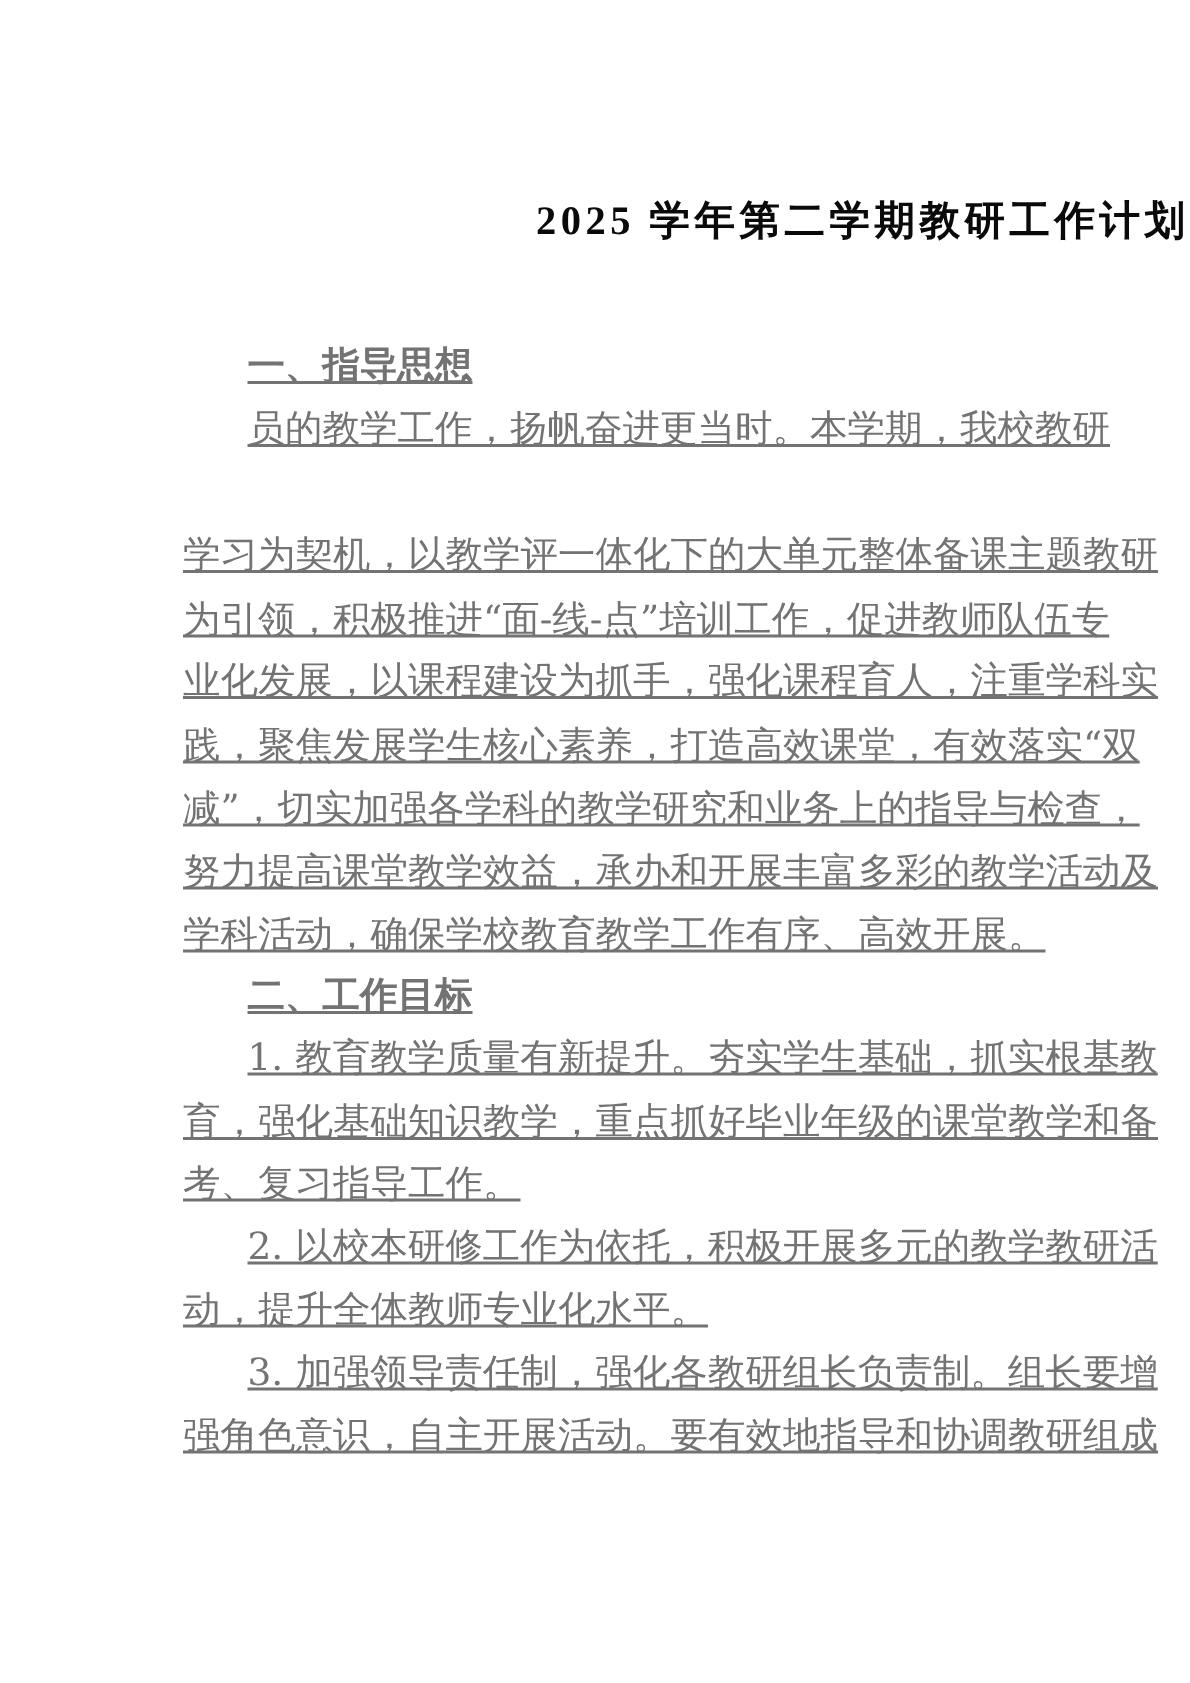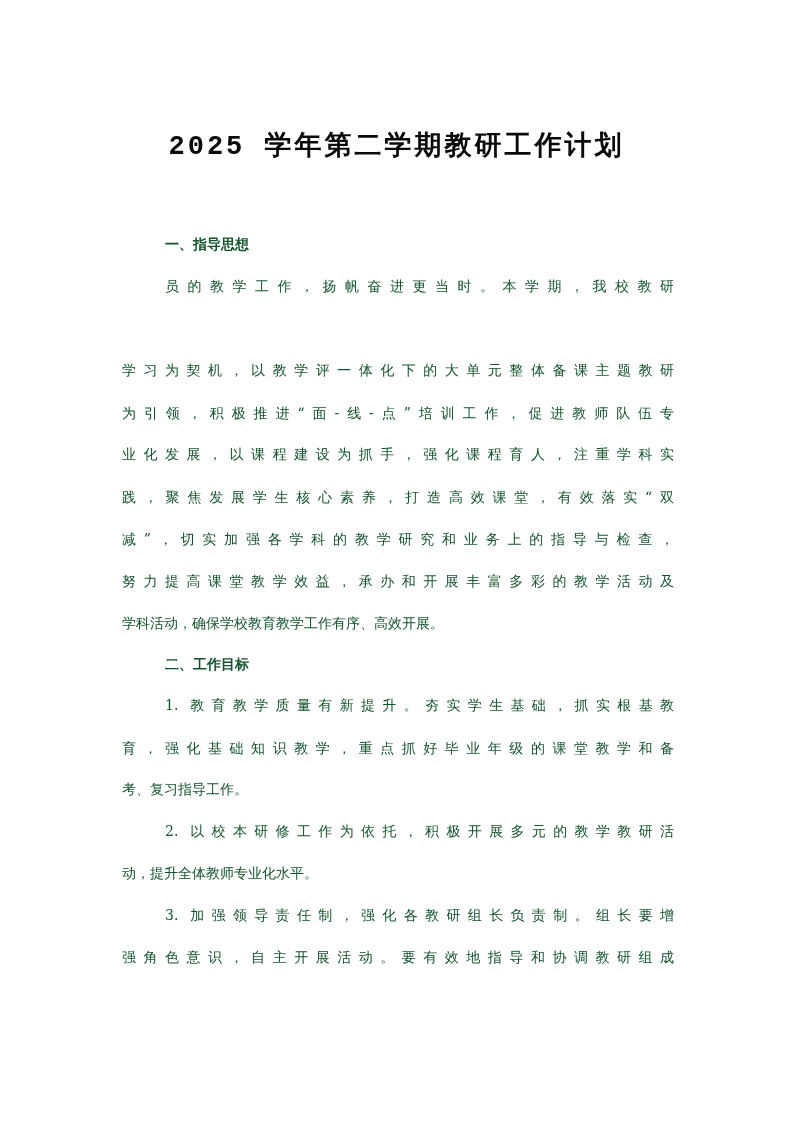--- a/index.html
+++ b/index.html
@@ -1,26 +1,26 @@
 <!DOCTYPE html>
 <html><head>
 <meta charset="utf-8">
 <style>
   html, body { margin: 0; padding: 0; background: #ffffff; }
   body { width: 793px; height: 1122px; position: relative; overflow: hidden; color: #111; }
   .page { position: absolute; left: 0; top: 0; width: 793px; height: 1122px; background: #fff; }
   .title {
-    position: absolute; left: 0; width: 793px; top: 128px; text-align: center;
-    font-family: Liberation Mono, monospace; font-weight: bold;
+    position: absolute; left: 0; width: 793px; top: 128px; text-align: right;
+    font-family: Liberation Serif, serif; font-weight: bold;
     font-size: 27px; letter-spacing: 3px; color: #0a0a0a; line-height: 38px;
   }
   .line {
     position: absolute; left: 122px; width: 552px; height: 30px; line-height: 30px;
-    font-family: "DejaVu Serif", "Liberation Serif", serif; font-size: 14px;
-    color: #14532d; white-space: nowrap; text-align: justify; text-align-last: justify;
+    font-family: "DejaVu Serif", "Liberation Serif", serif; font-size: 25px;
+    color: #737373; white-space: nowrap; text-align: justify; text-align-last: justify; text-decoration: underline;
   }
   .line.last { text-align-last: left; }
   .line.indent { left: 165px; width: 509px; }
   .heading { font-family: "DejaVu Sans", "Liberation Sans", sans-serif; font-weight: bold; text-align-last: left; }
 </style>
 </head>
 <body>
 
 <div class="page">
   <div class="title">2025 学年第二学期教研工作计划</div>

